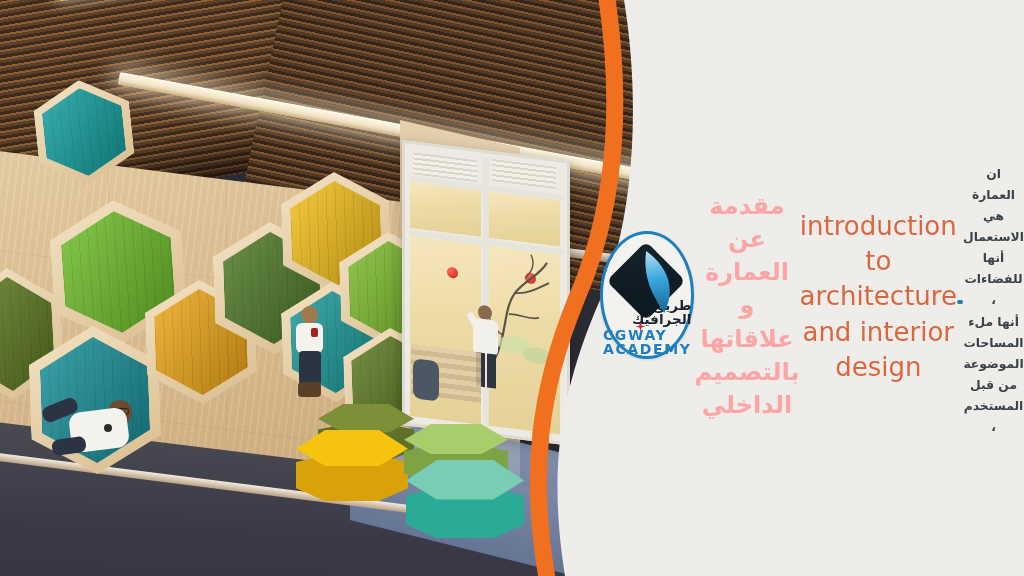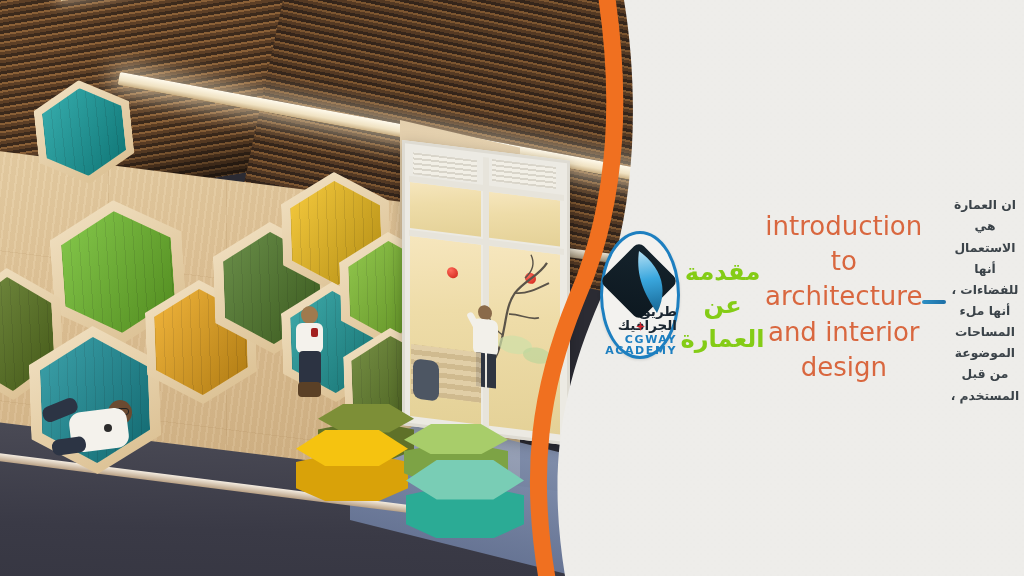--- a/index.html
+++ b/index.html
@@ -140,29 +140,29 @@
   .swoosh{
     position:absolute;left:32px;top:6px;width:34px;height:62px;
     background:linear-gradient(170deg,#b8e2f5 0%,#3aa7de 45%,#14628f 100%);
     clip-path:path("M 4 0 C 26 16, 34 38, 22 62 C 12 46, 0 28, 4 0 Z");
   }
   .logoAr{
     font-size:13.5px;font-weight:bold;color:#1b2630;letter-spacing:-.2px;
     margin-top:-2px;line-height:1;direction:rtl;
   }
   .logoEn{
-    font-size:11px;font-weight:bold;color:#1d7fc0;letter-spacing:1.6px;
-    margin-top:2px;line-height:1;text-align:right;
+    font-size:14px;font-weight:bold;color:#1d7fc0;letter-spacing:1.6px;
+    margin-top:2px;line-height:1;
   }
   .logoRedDot{position:absolute;left:33px;top:88px;width:9px;height:9px;
     background:#d8222c;clip-path:polygon(50% 0%,62% 38%,100% 50%,62% 62%,50% 100%,38% 62%,0% 50%,38% 38%);}
 
   
   .arTitle{
-    direction:rtl;text-align:center;color:#84cc16;font-weight:bold;
+    direction:rtl;text-align:center;color:#fca5a5;font-weight:bold;
     font-size:24px;line-height:1.38;letter-spacing:-.2px;
     margin-top:22px;width:392px;
   }
   .enTitle{
     text-align:center;color:#d9673f;font-size:26px;line-height:1.36;
     margin-top:4px;width:400px;font-weight:normal;
   }
   .divider{width:108px;height:4px;border-radius:3px;margin-top:13px;
     background:linear-gradient(90deg,#2d8fc4,#1d6fa6);}
   .body{
@@ -347,20 +347,21 @@
         <div class="diamond"></div>
         <div class="swoosh"></div>
       </div>
       <div class="logoAr">طريق الجرافيك</div>
       <div class="logoEn">CGWAY ACADEMY</div>
       <div class="logoRedDot"></div>
     </div>
 
     <div class="arTitle">
       <div>مقدمة عن العمارة</div>
+      <div>و علاقاتها بالتصميم الداخلي</div>
     </div>
 
     <div class="enTitle">
       <div>introduction to architecture</div>
       <div>and interior design</div>
     </div>
 
     <div class="divider"></div>
 
     <div class="body">

